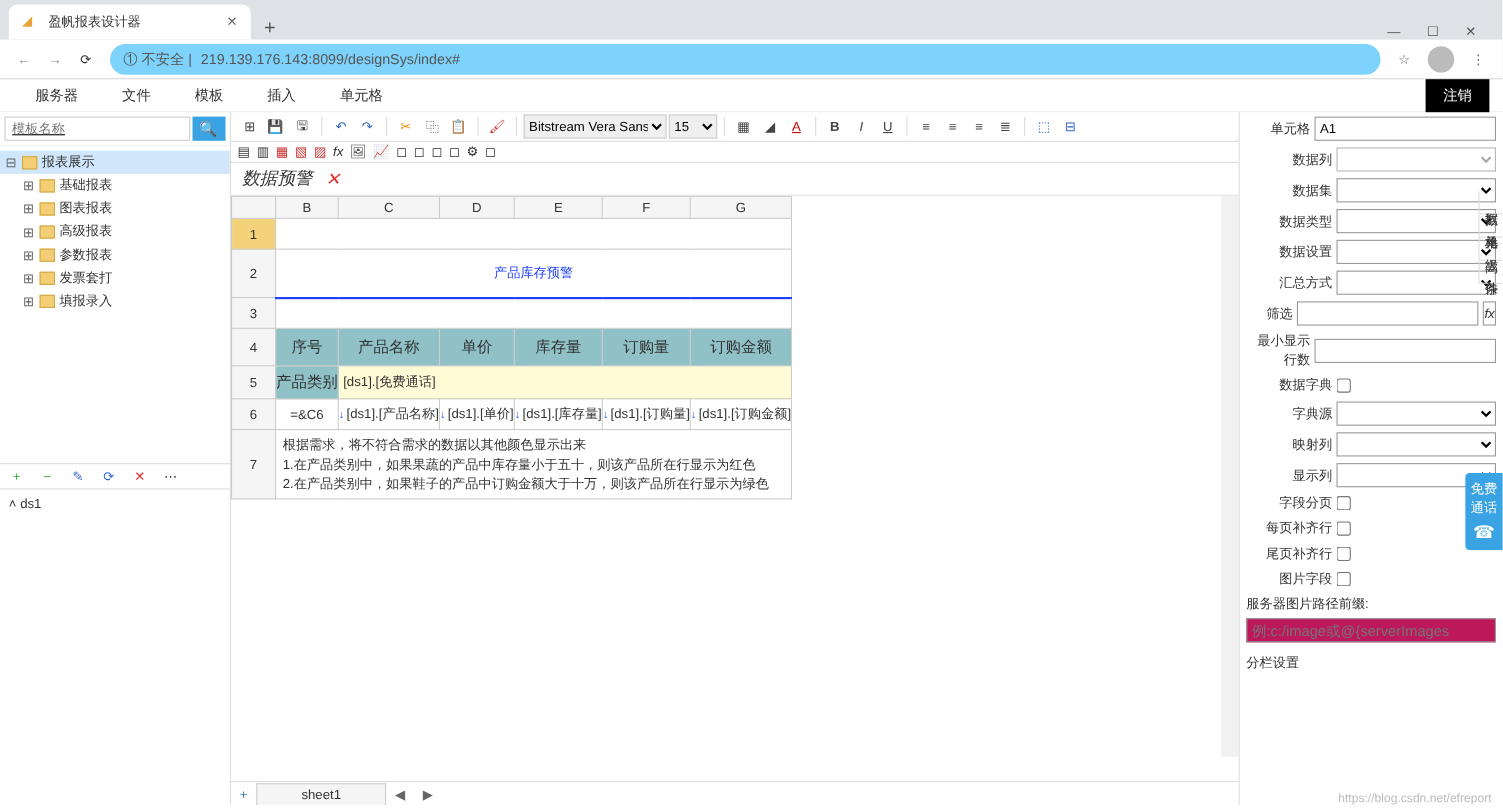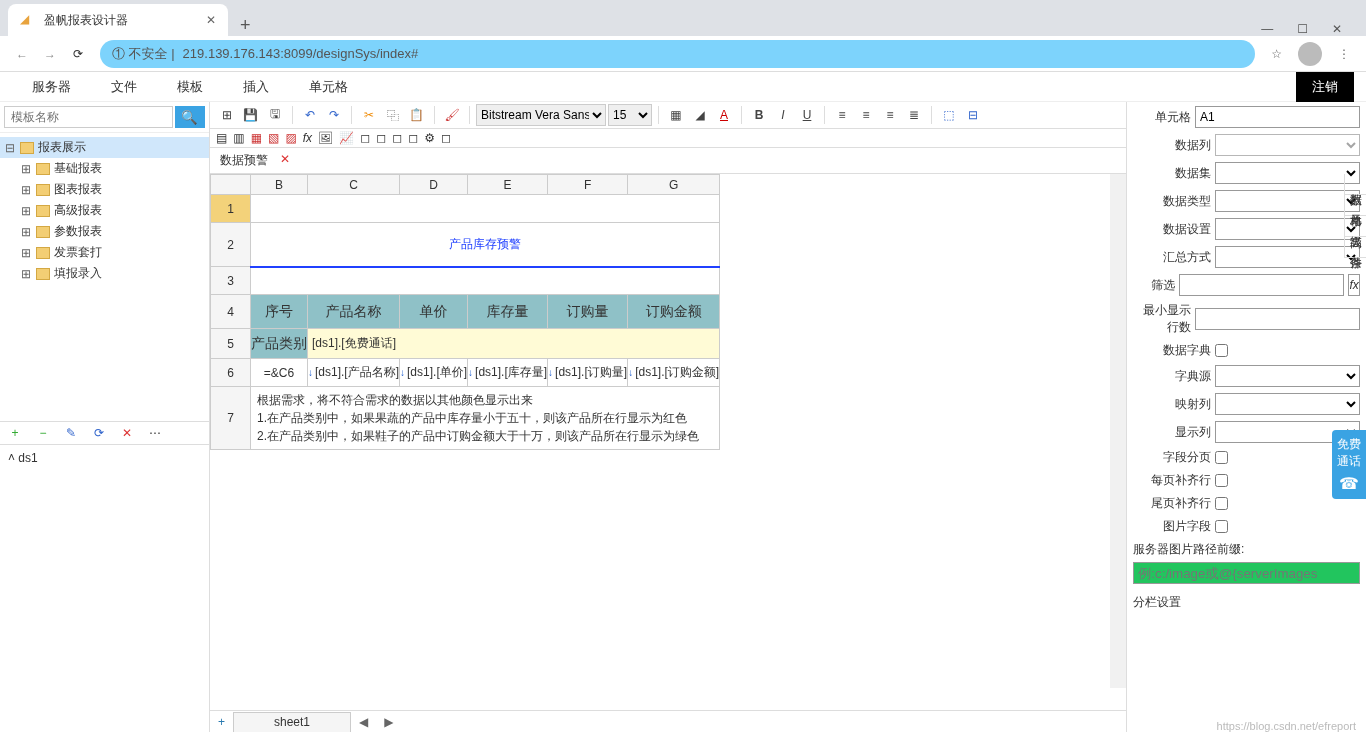--- a/index.html
+++ b/index.html
@@ -25,21 +25,21 @@
 .app { position: relative; }
 .menu-bar { height: 30px; display: flex; align-items: center; padding: 0 12px; border-bottom: 1px solid #eee; }
 .menu-bar .item { padding: 0 20px; font-size: 13px; }
 .logout { margin-left: auto; background: #000; color: #fff; padding: 6px 16px; font-size: 13px; }
 
 .main-layout { display: flex; height: 630px; }
 
 
 .left-panel { width: 210px; border-right: 1px solid #ddd; display: flex; flex-direction: column; }
 .search-row { display: flex; padding: 4px; gap: 2px; border-bottom: 1px solid #eee; }
-.search-row input { flex: 1; border: 1px solid #ccc; padding: 3px 6px; font-size: 12px; }
+.search-row input { flex: 1; border: 1px solid #ccc; padding: 3px 6px; font-size: 12px; text-decoration: underline; }
 .search-row button { background: #3aa3e3; color: #fff; border: none; width: 42px; }
 .tree { flex: 1; padding: 4px 0; overflow: auto; font-size: 12px; }
 .tree-item { display: flex; align-items: center; padding: 2px 4px; white-space: nowrap; }
 .tree-item .toggle { width: 12px; display: inline-block; text-align: center; color: #666; }
 .folder-icon { width: 14px; height: 12px; background: #f3ce74; border: 1px solid #d4a843; margin: 0 4px; display: inline-block; }
 .tree-item.selected { background: #d0e7fb; font-weight: 500; }
 .tree .indent1 { padding-left: 20px; }
 .ds-toolbar { height: 24px; border-top: 1px solid #ddd; border-bottom: 1px solid #ddd; display: flex; align-items: center; gap: 14px; padding: 0 8px; }
 .ds-toolbar .ico { width: 14px; display:flex; justify-content:center; }
 .ds-list { padding: 4px 8px; flex:1; }
@@ -47,21 +47,21 @@
 
 
 .center { flex: 1; display: flex; flex-direction: column; position: relative; }
 .toolbar { display: flex; align-items: center; padding: 2px 6px; border-bottom: 1px solid #ddd; gap: 2px; flex-wrap: nowrap; }
 .toolbar .tb { width: 22px; height: 22px; display: flex; align-items: center; justify-content: center; color: #444; }
 .toolbar .sep { width: 1px; height: 18px; background: #ddd; margin: 0 4px; }
 .toolbar select { height: 22px; font-size: 12px; border: 1px solid #ccc; }
 .font-sel { width: 130px; }
 .size-sel { width: 44px; }
 .toolbar2 { display: flex; align-items: center; padding: 2px 6px; gap: 6px; border-bottom: 1px solid #ddd; }
-.doc-tab { display: flex; padding: 4px 10px; border-bottom: 1px solid #ddd; font-size: 12px; gap: 12px; }
+.doc-tab { display: flex; align-items: center; padding: 4px 10px; border-bottom: 1px solid #ddd; font-size: 16px; gap: 12px; font-style: italic; }
 .doc-tab .close-x { color: #d33; }
 
 
 .sheet-wrap { flex: 1; overflow: auto; position: relative; background: #fff; }
 .grid { border-collapse: collapse; }
 .grid th, .grid td { border: 1px solid #ccc; font-size: 12px; text-align: center; }
 .grid th { background: #f5f5f5; font-weight: normal; }
 .col-head th { height: 20px; }
 .row-head { background: #f5f5f5; width: 40px; height: 28px; }
 .rh1 { background: #f3d27a !important; }
@@ -389,21 +389,21 @@
         </div>
       <div class="prop-row">
           <label>尾页补齐行</label>
           <input type="checkbox" style="">
         </div>
       <div class="prop-row">
           <label>图片字段</label>
           <input type="checkbox" style="">
         </div>
       <div class="section-title">服务器图片路径前缀:</div>
-      <input type="text" style="width: 100%; border: 1px solid rgb(153, 153, 153); height: 22px; padding: 0px 4px; background: #22c55e;" placeholder="例:c:/image或@{serverImages">
+      <input type="text" style="width: 100%; border: 1px solid rgb(153, 153, 153); height: 22px; padding: 0px 4px; background: #be185d;" placeholder="例:c:/image或@{serverImages">
       <div class="section-title" style="margin-top:10px">分栏设置</div>
     </div>
 
     <div class="right-side-tabs">
       <div class="vtab">数据</div>
       <div class="vtab">单元格</div>
       <div class="vtab">高级</div>
       <div class="vtab">条件</div>
     </div>
   </div>

